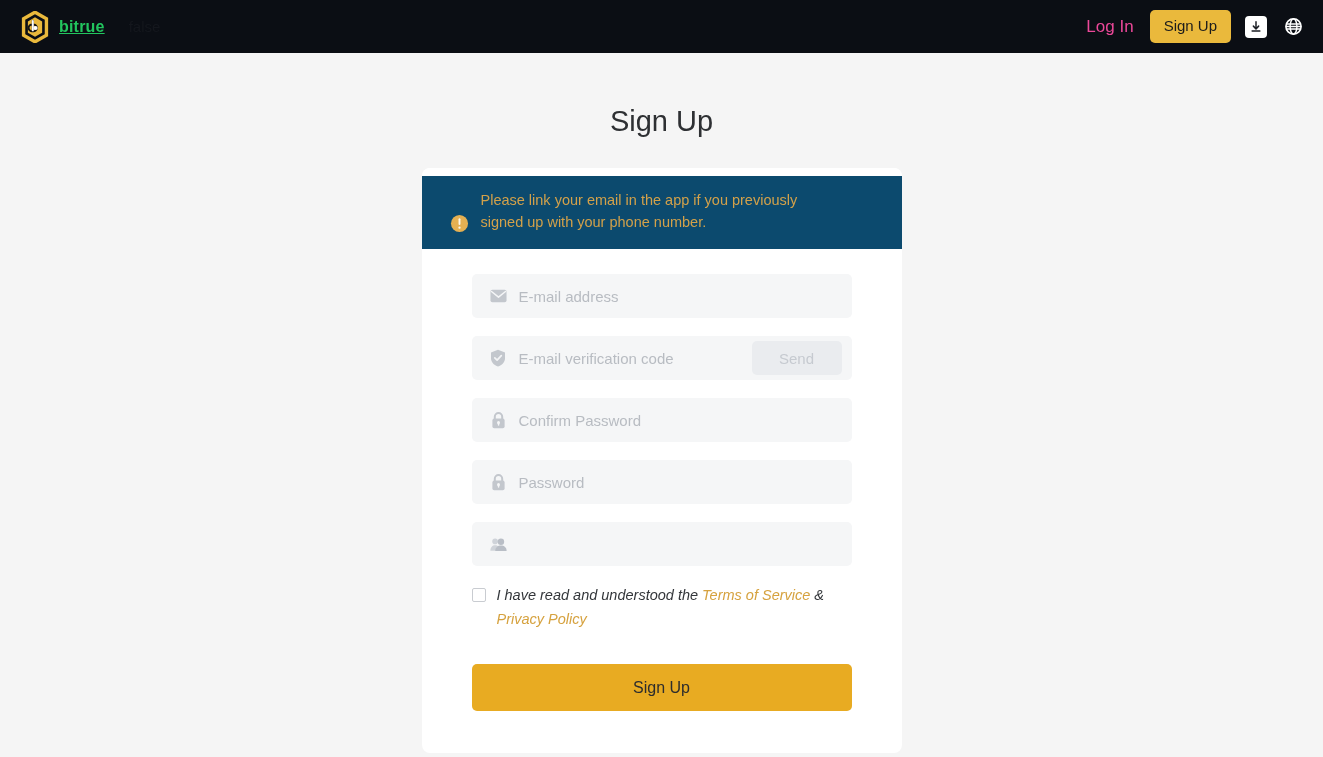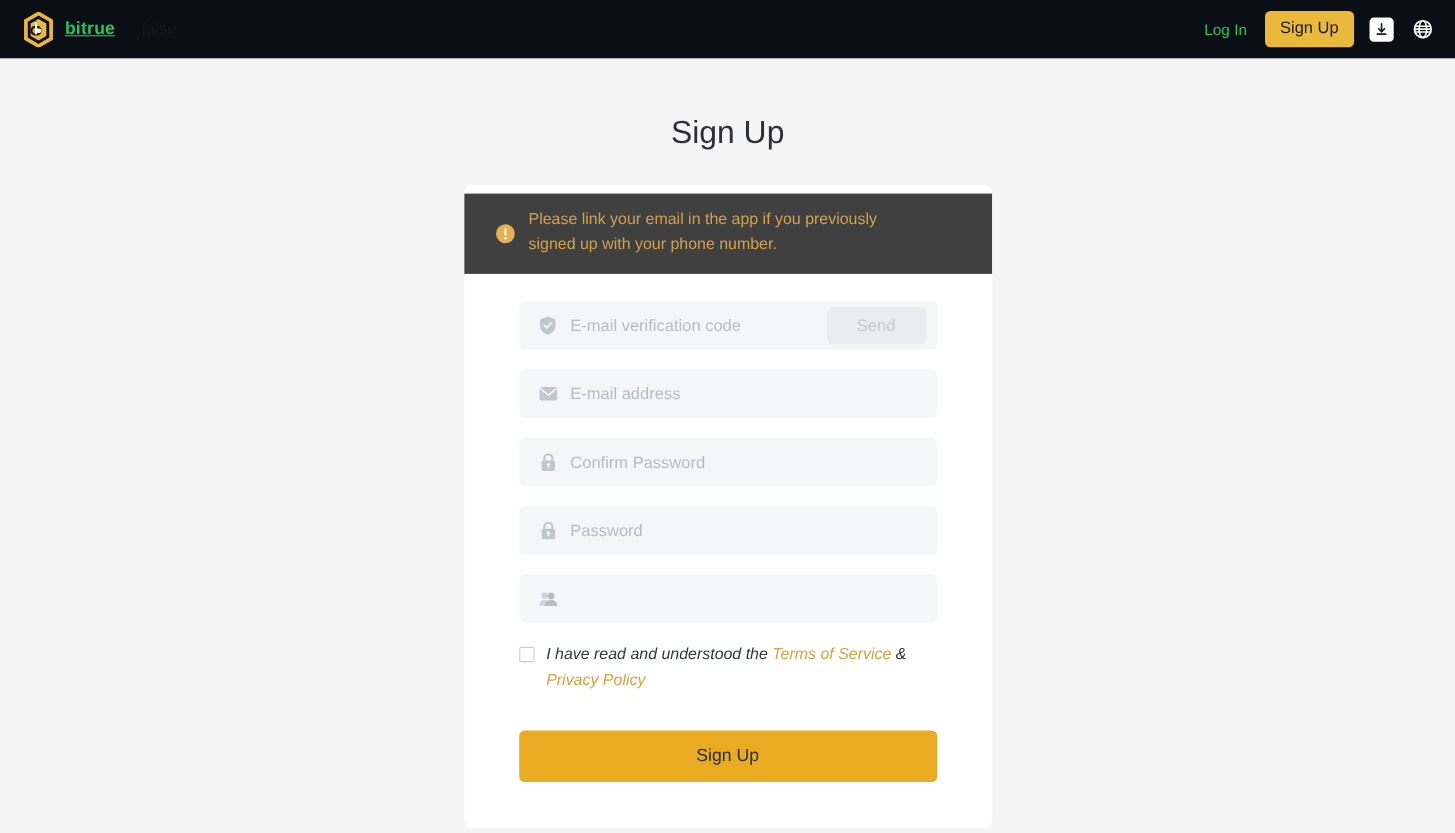--- a/index.html
+++ b/index.html
@@ -41,22 +41,22 @@
     font-size: 15px;
     line-height: 1;
   }
   .header-right {
     margin-left: auto;
     display: flex;
     align-items: center;
     gap: 14px;
   }
   .login-link {
-    color: #22c55e;
-    font-size: 14px;
+    color: #ec4899;
+    font-size: 17px;
     text-decoration: none;
     cursor: pointer;
     padding: 4px 2px;
   }
   .signup-btn {
     background: #eab93c;
     color: #1b1b1b;
     font-size: 15px;
     font-family: "Liberation Sans", sans-serif;
     border: none;
@@ -105,23 +105,23 @@
     width: 480px;
     background: #ffffff;
     border-radius: 8px;
     overflow: hidden;
     padding-bottom: 0;
   }
   .card-top-gap { height: 8px; background: #ffffff; }
 
   
   .alert {
-    background: #404040;
-    display: flex;
-    align-items: center;
+    background: #0c4a6e;
+    display: flex;
+    align-items: flex-end;
     gap: 12px;
     padding: 14px 22px 16px 28px;
   }
   .alert-icon {
     flex: 0 0 auto;
     width: 19px;
     height: 19px;
     margin-top: 2px;
   }
   .alert-text {
@@ -276,37 +276,37 @@
         <rect x="9" y="4.6" width="2" height="7" rx="1" fill="#fdf8ec"></rect>
         <circle cx="10" cy="14.4" r="1.2" fill="#fdf8ec"></circle>
       </svg>
       <div class="alert-text">Please link your email in the app if you previously signed up with your phone number.</div>
     </div>
 
     <div class="form">
 
       <div class="field">
         <span class="field-icon">
+          <svg width="17" height="14" viewBox="0 0 18 14">
+            <rect x="0.5" y="0.5" width="17" height="13" rx="2" fill="#c3c7cd"></rect>
+            <path d="M1.6 2.2 L9 8.2 L16.4 2.2" fill="none" stroke="#f5f6f7" stroke-width="1.6" stroke-linecap="round" stroke-linejoin="round"></path>
+          </svg>
+        </span>
+        <input type="text" placeholder="E-mail address" style="">
+      </div>
+
+      <div class="field">
+        <span class="field-icon">
           <svg width="16" height="18" viewBox="0 0 16 18">
             <path d="M8 0.8 L15 3.4 L15 9.2 C15 13.2 11.8 16.2 8 17.4 C4.2 16.2 1 13.2 1 9.2 L1 3.4 Z" fill="#c3c7cd"></path>
             <path d="M4.8 8.8 L7.1 11.1 L11.3 6.6" fill="none" stroke="#f3f4f6" stroke-width="1.7" stroke-linecap="round" stroke-linejoin="round"></path>
           </svg>
         </span>
         <input type="text" placeholder="E-mail verification code" style="">
         <button class="send-btn">Send</button>
-      </div>
-
-      <div class="field">
-        <span class="field-icon">
-          <svg width="17" height="14" viewBox="0 0 18 14">
-            <rect x="0.5" y="0.5" width="17" height="13" rx="2" fill="#c3c7cd"></rect>
-            <path d="M1.6 2.2 L9 8.2 L16.4 2.2" fill="none" stroke="#f5f6f7" stroke-width="1.6" stroke-linecap="round" stroke-linejoin="round"></path>
-          </svg>
-        </span>
-        <input type="text" placeholder="E-mail address" style="">
       </div>
 
       <div class="field">
         <span class="field-icon">
           <svg width="15" height="17" viewBox="0 0 15 17">
             <path d="M3.8 7 L3.8 4.8 A3.7 3.7 0 0 1 11.2 4.8 L11.2 7" fill="none" stroke="#c3c7cd" stroke-width="2"></path>
             <rect x="1.4" y="6.6" width="12.2" height="9.6" rx="1.8" fill="#c3c7cd"></rect>
             <circle cx="7.5" cy="10.4" r="1.5" fill="#f5f6f7"></circle>
             <rect x="6.8" y="10.6" width="1.5" height="3.2" rx="0.7" fill="#f5f6f7"></rect>
           </svg>

